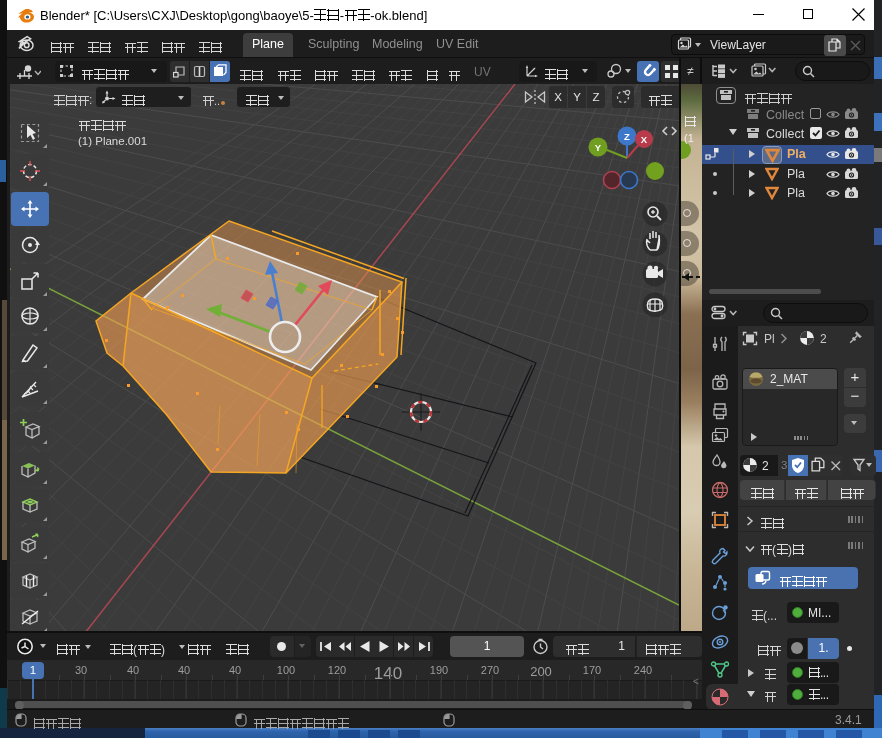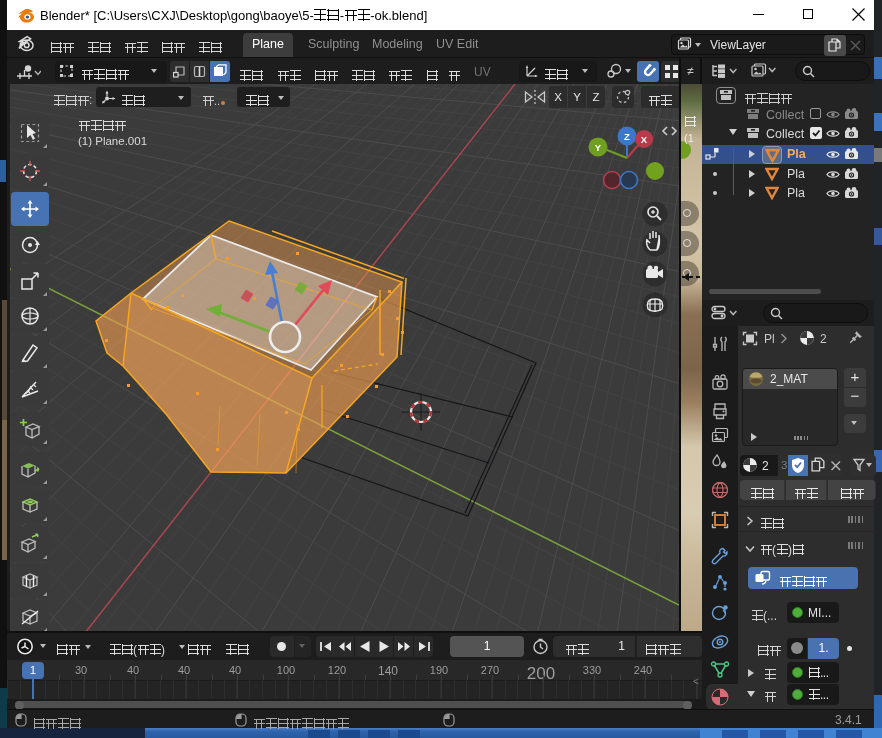--- a/index.html
+++ b/index.html
@@ -900,25 +900,25 @@
     <div class="a" style="left:629px;top:3px;width:66px;height:21px;background:#2e2e2e;border-radius:0 4px 4px 0;border-left:1px solid #222">
       <div class="a" style="left:8px;top:4px;color:#dcdcdc"><i class="kg k2"></i><i class="kg k3"></i><i class="kg k1"></i></div>
     </div>
     <div class="a" style="left:0;top:27px;width:695px;height:20px;background:#282828"></div>
     <div class="a" style="left:74px;top:31px;font-size:11px;color:#9d9d9d;transform:translateX(-50%)">30</div>
     <div class="a" style="left:126px;top:31px;font-size:11px;color:#9d9d9d;transform:translateX(-50%)">40</div>
     <div class="a" style="left:177px;top:31px;font-size:11px;color:#9d9d9d;transform:translateX(-50%)">40</div>
     <div class="a" style="left:228px;top:31px;font-size:11px;color:#9d9d9d;transform:translateX(-50%)">40</div>
     <div class="a" style="left:279px;top:31px;font-size:11px;color:#9d9d9d;transform:translateX(-50%)">100</div>
     <div class="a" style="left:330px;top:31px;font-size:11px;color:#9d9d9d;transform:translateX(-50%)">120</div>
-    <div class="a" style="left:381px;top:31px;font-size:12px;color:#9d9d9d;transform:translateX(-50%)">140</div>
+    <div class="a" style="left:381px;top:31px;font-size:17px;color:#9d9d9d;transform:translateX(-50%)">140</div>
     <div class="a" style="left:432px;top:31px;font-size:11px;color:#9d9d9d;transform:translateX(-50%)">190</div>
     <div class="a" style="left:483px;top:31px;font-size:11px;color:#9d9d9d;transform:translateX(-50%)">270</div>
-    <div class="a" style="left:534px;top:31px;font-size:17px;color:#9d9d9d;transform:translateX(-50%)">200</div>
-    <div class="a" style="left:585px;top:31px;font-size:11px;color:#9d9d9d;transform:translateX(-50%)">330</div>
+    <div class="a" style="left:534px;top:31px;font-size:13px;color:#9d9d9d;transform:translateX(-50%)">200</div>
+    <div class="a" style="left:585px;top:31px;font-size:11px;color:#9d9d9d;transform:translateX(-50%)">170</div>
     <div class="a" style="left:636px;top:31px;font-size:11px;color:#9d9d9d;transform:translateX(-50%)">240</div>
     <div class="a" style="left:0;top:47px;width:695px;height:19px;background:#242424;border-top:1px solid #1a1a1a"></div>
     <div class="a" style="left:26px;top:42px;width:660px;height:5px;background:repeating-linear-gradient(90deg,#3e3e3e 0 1px,transparent 1px 25.52px)"></div>
     <div class="a" style="left:0;top:47px;width:695px;height:19px;background:repeating-linear-gradient(90deg,#2e2e2e 0 1px,transparent 1px 12.76px)"></div>
     <div class="a" style="left:0;top:47px;width:695px;height:19px;background:repeating-linear-gradient(90deg,#383838 0 1px,transparent 1px 51.04px);background-position:25.5px 0"></div>
     <div class="a" style="left:25px;top:46px;width:2px;height:20px;background:#4772b3"></div>
     <div class="a" style="left:15px;top:29px;width:22px;height:17px;background:#4772b3;border-radius:4px;color:#fff;font-size:11.5px;text-align:center;line-height:17px">1</div>
     <div class="a" style="left:0;top:66px;width:695px;height:12px;background:#1b1b1b"></div>
     <div class="a" style="left:8px;top:68px;width:677px;height:7px;background:#4f4f4f;border-radius:4px"></div>
     <div class="a" style="left:8px;top:67.5px;width:9px;height:9px;background:#5f5f5f;border-radius:5px"></div>

